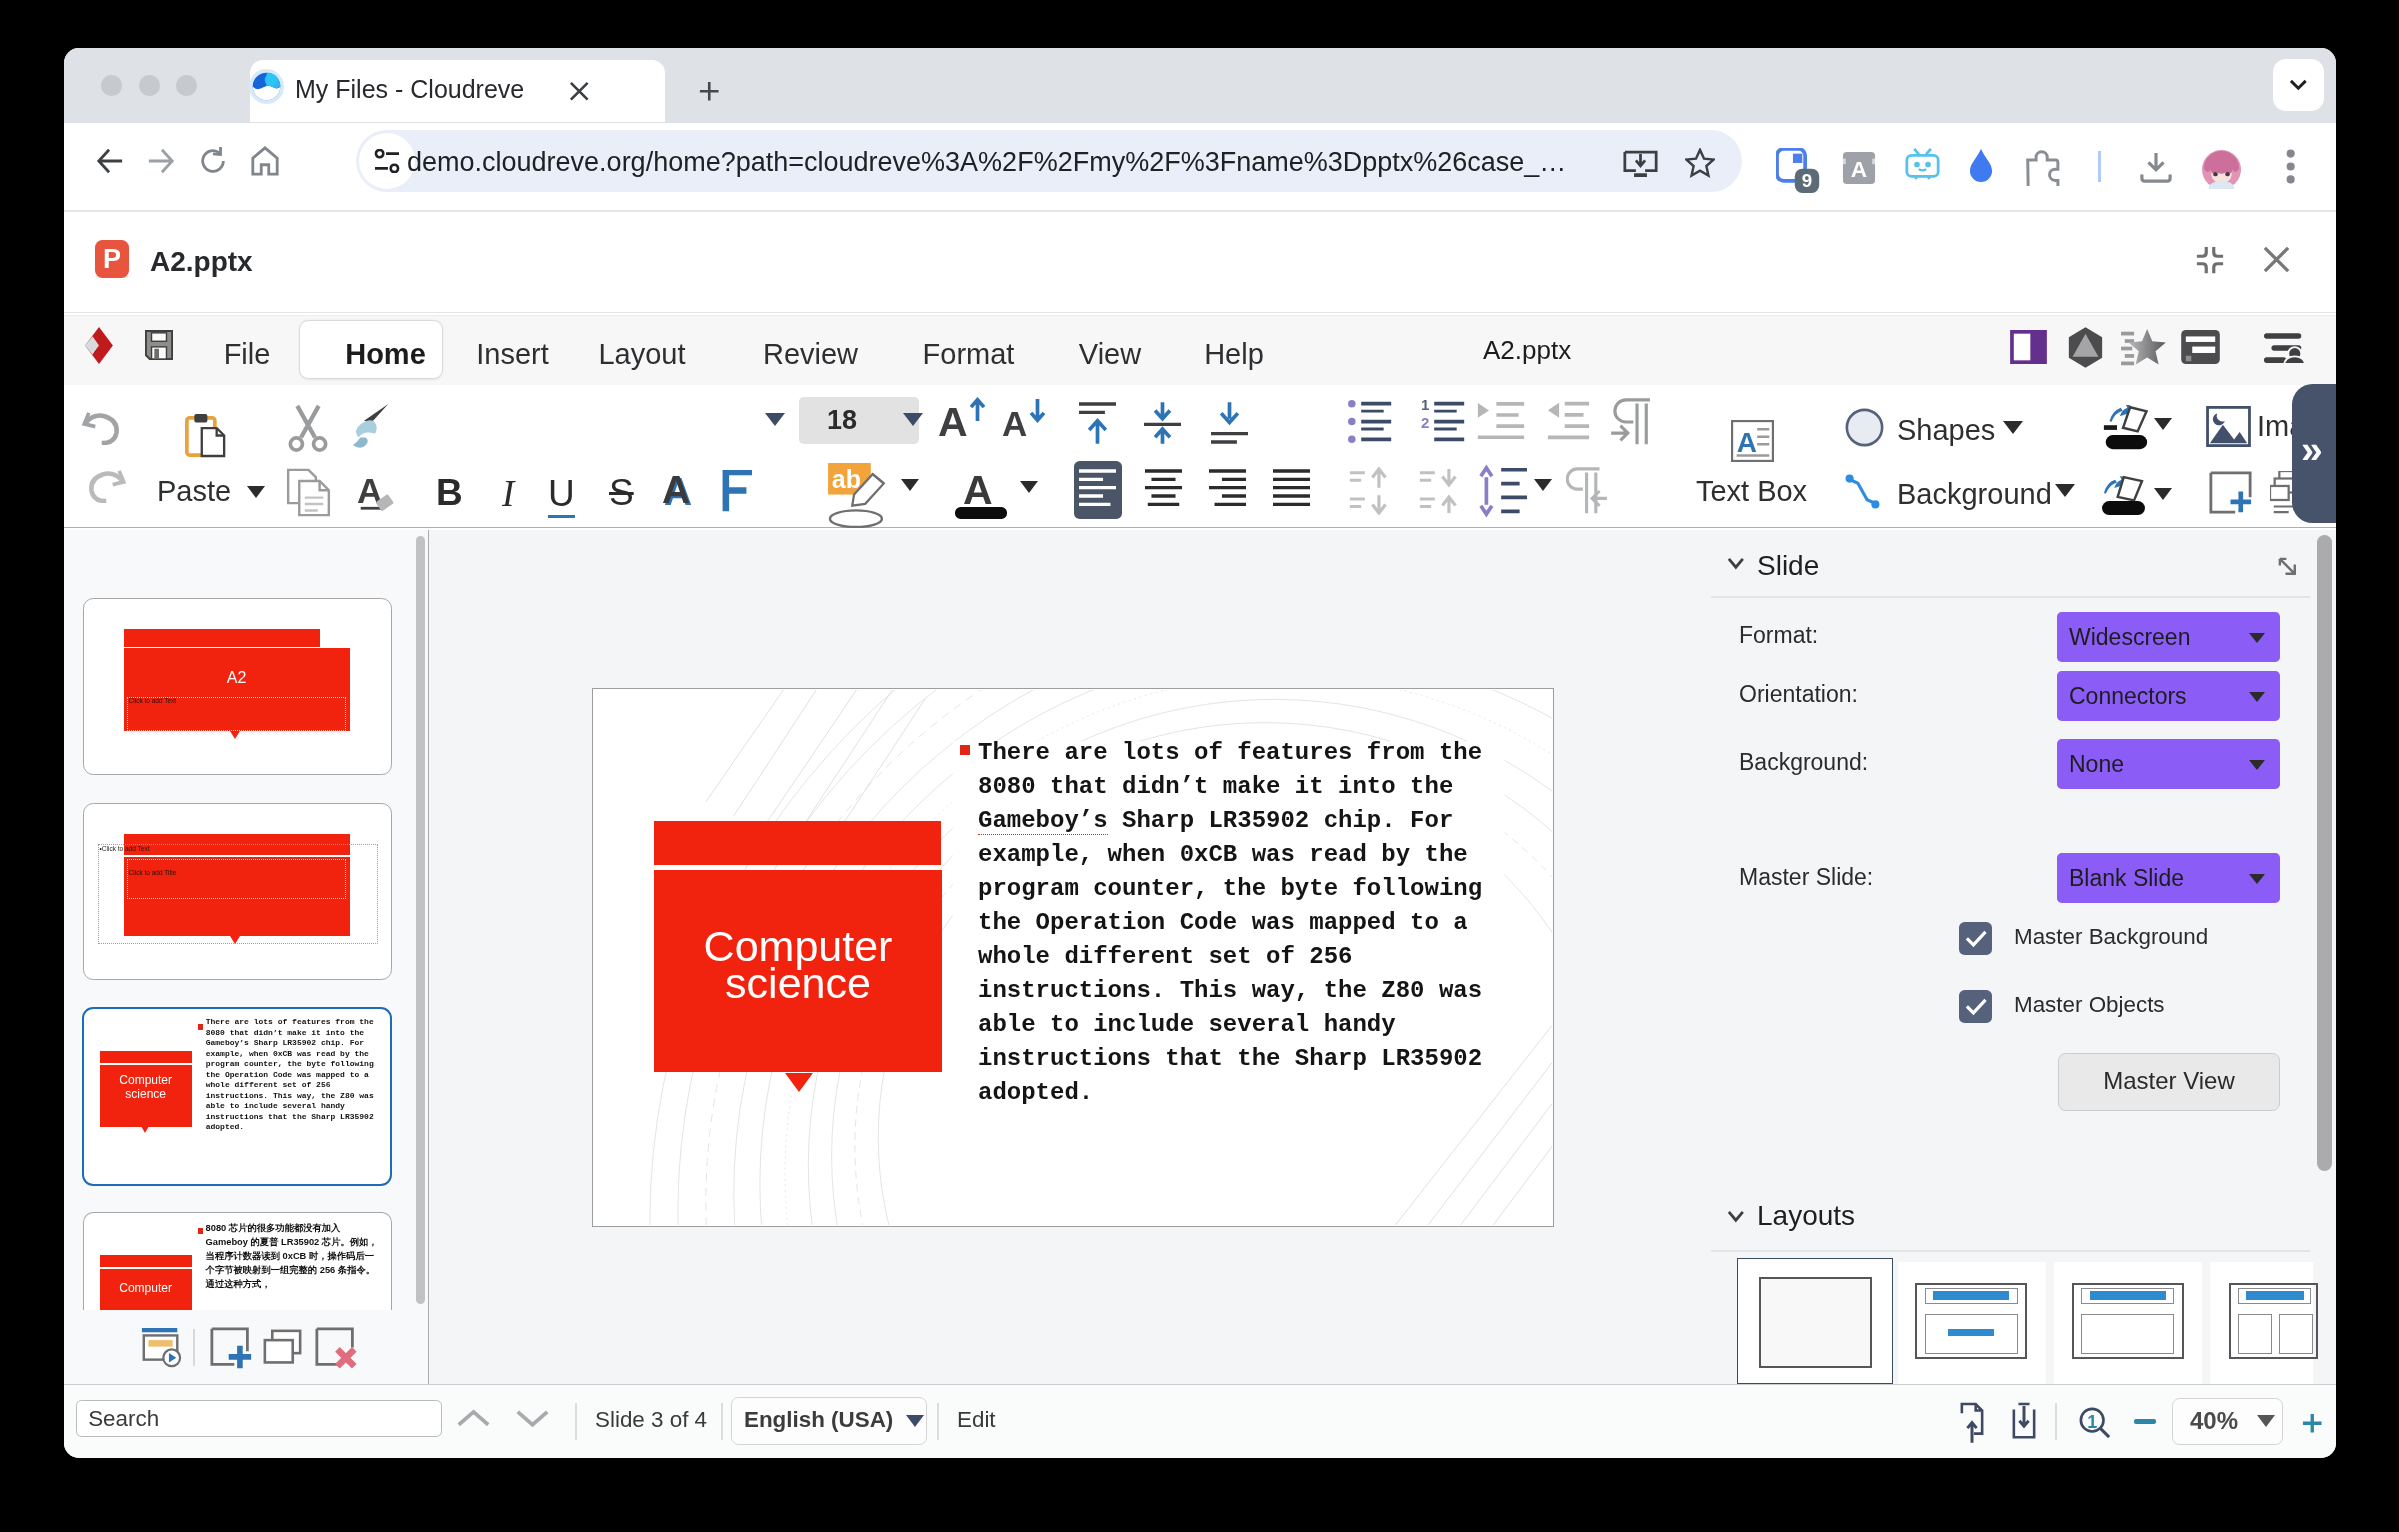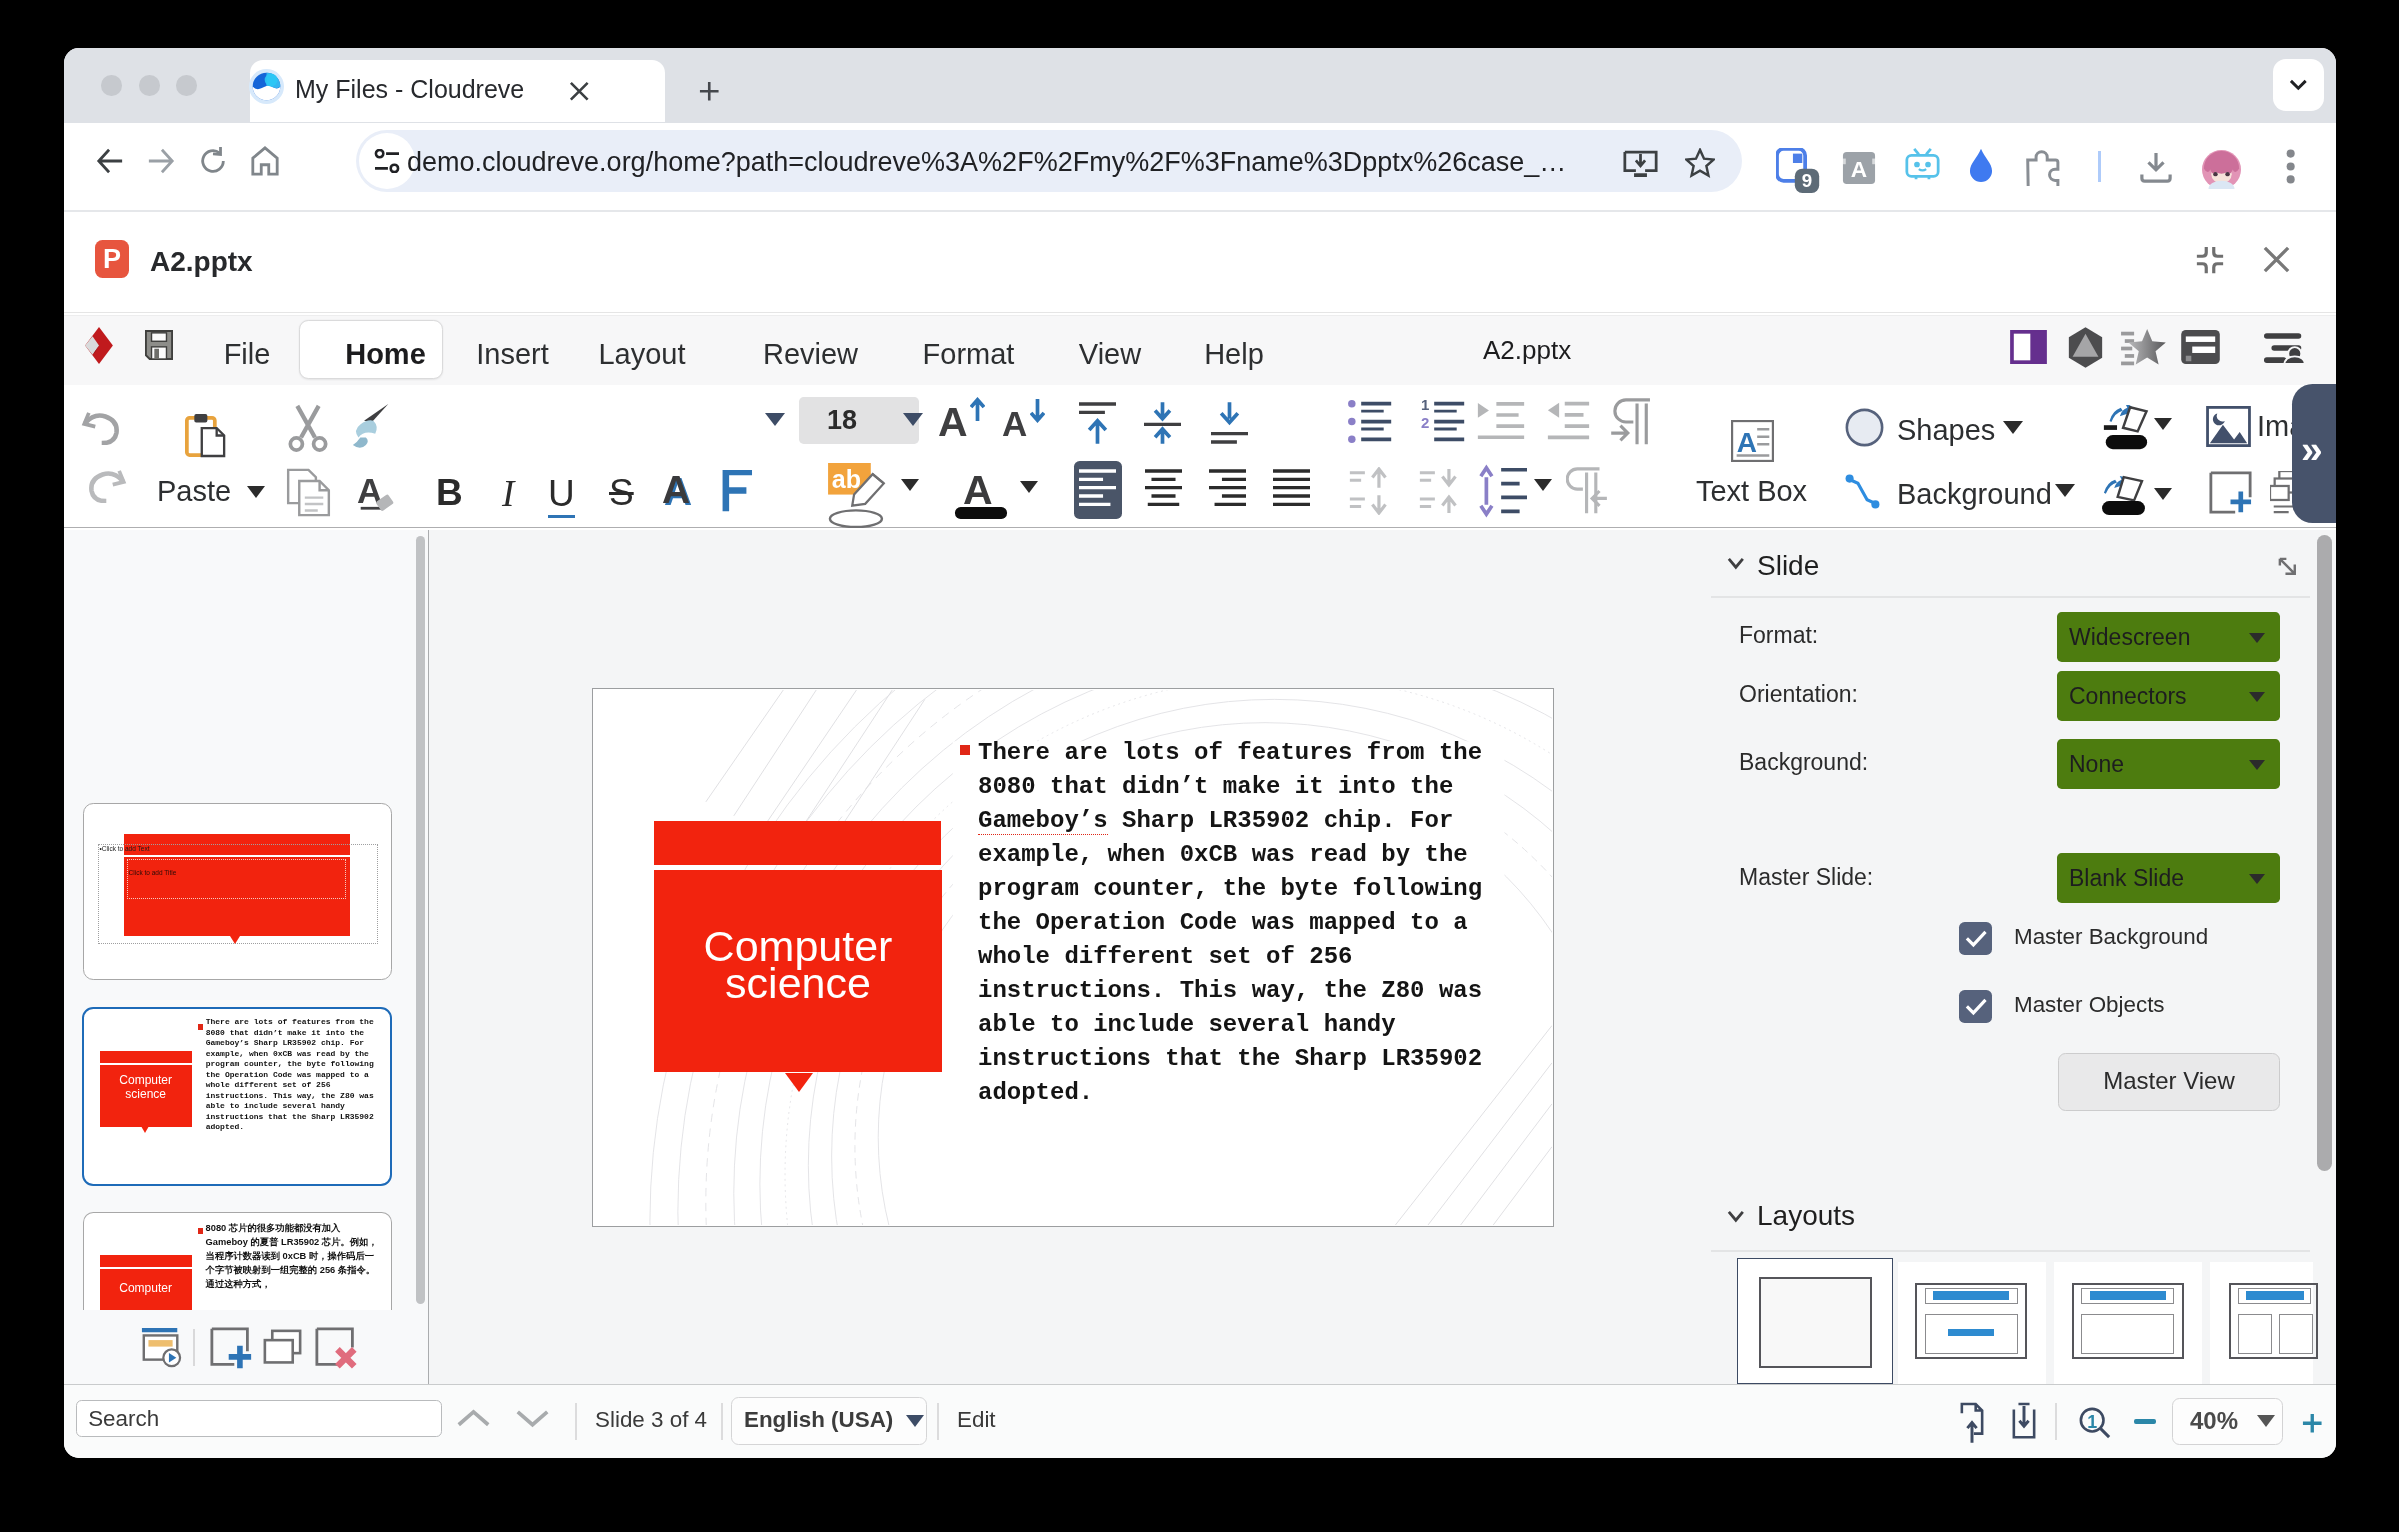--- a/index.html
+++ b/index.html
@@ -5,21 +5,21 @@
   * { margin:0; padding:0; box-sizing:border-box; }
   html,body { width:2400px; height:1533px; background:#000; overflow:hidden;
     font-family:"Liberation Sans", sans-serif; }
   .abs { position:absolute; }
   #win { position:absolute; left:64px; top:48px; width:2272px; height:1410px;
     border-radius:15px; overflow:hidden; background:#fff; }
   .tl { position:absolute; border-radius:50%; width:20.5px; height:20.5px; background:#c6c9ce; }
   svg { display:block; }
   .mitem { position:absolute; top:277px; height:58px; line-height:58px; font-size:29px;
     color:#2d2f31; text-align:center; }
-  .ddrop { position:absolute; left:1993px; width:223px; height:50px; background:#4d7c0f;
+  .ddrop { position:absolute; left:1993px; width:223px; height:50px; background:#8b5cf6;
     border-radius:4.7px; font-size:23px; color:#1d1d1f; line-height:50px; padding-left:12px; }
   .ddrop:after { content:""; position:absolute; right:15px; top:20.5px; width:0; height:0;
     border-left:8.4px solid transparent; border-right:8.4px solid transparent; border-top:10.3px solid #2b2b2b; }
   .sblabel { position:absolute; left:1675px; font-size:23px; color:#2b2b2b; }
   .chk { position:absolute; left:1895px; width:33px; height:33px; background:#56627c; border-radius:5.6px; }
   .chklab { position:absolute; left:1950px; font-size:22.4px; color:#2b2b2b; }
   .thumb { position:absolute; left:18.6px; width:309px; height:177px; background:#fff;
     border:1.9px solid #a7a7a7; border-radius:10.3px; overflow:hidden; }
 </style>
 </head>
@@ -391,20 +391,28 @@
     <rect x="0" y="16" width="20" height="15" fill="#fff" stroke="#6f6f71" stroke-width="2.4"></rect>
     <path d="M4 38 H28 M4 44 H20" stroke="#6f6f71" stroke-width="2.4"></path>
   </svg>
 
   <div class="abs" style="left:2228px;top:336px;width:44px;height:139px;background:#47536b;border-radius:20.5px 0 0 20.5px;"></div>
   <div class="abs" style="left:2237px;top:380px;font-size:39px;font-weight:bold;color:#fff;">»</div>
 
   <div class="abs" style="left:0;top:482px;width:2272px;height:854px;background:#f4f5f6;"></div>
   <div class="abs" style="left:0;top:482px;width:365px;height:854px;background:#f8f9fa;border-right:1.9px solid #aaacae;"></div>
 
+  <div class="thumb" style="top:550px;">
+    <div class="abs" style="left:40px;top:30px;width:196px;height:17.7px;background:#f2230e;"></div>
+    <div class="abs" style="left:40px;top:49px;width:226px;height:83px;background:#f2230e;"></div>
+    <div class="abs" style="left:40px;top:49px;width:226px;height:48px;color:#fff;font-size:16px;text-align:center;line-height:60px;">A2</div>
+    <div class="abs" style="left:43px;top:98px;width:219px;height:34px;border:0.9px dotted #f6c9c2;"></div>
+    <div class="abs" style="left:45px;top:98px;font-size:6.5px;color:#2b0c08;">Click to add Text</div>
+    <div class="abs" style="left:146px;top:132px;width:0;height:0;border-left:5.6px solid transparent;border-right:5.6px solid transparent;border-top:8.4px solid #f2230e;"></div>
+  </div>
   <div class="thumb" style="top:755px;">
     <div class="abs" style="left:40px;top:30px;width:226px;height:20.5px;background:#f2230e;"></div>
     <div class="abs" style="left:14px;top:40px;width:280px;height:100px;border:0.9px dotted #9f9fa0;"></div>
     <div class="abs" style="left:16px;top:41px;font-size:6.5px;color:#1a1a1a;">•Click to add Text</div>
     <div class="abs" style="left:40px;top:53px;width:226px;height:79px;background:#f2230e;"></div>
     <div class="abs" style="left:43px;top:55px;width:219px;height:40px;border:0.9px dotted #f6c9c2;"></div>
     <div class="abs" style="left:45px;top:65px;font-size:6.5px;color:#2b0c08;">Click to add Title</div>
     <div class="abs" style="left:146px;top:132px;width:0;height:0;border-left:5.6px solid transparent;border-right:5.6px solid transparent;border-top:8.4px solid #f2230e;"></div>
   </div>
   <div class="thumb" style="top:959px;left:17.7px;width:310px;height:179px;border:2.8px solid #1e6bb8;border-radius:11.2px;">

